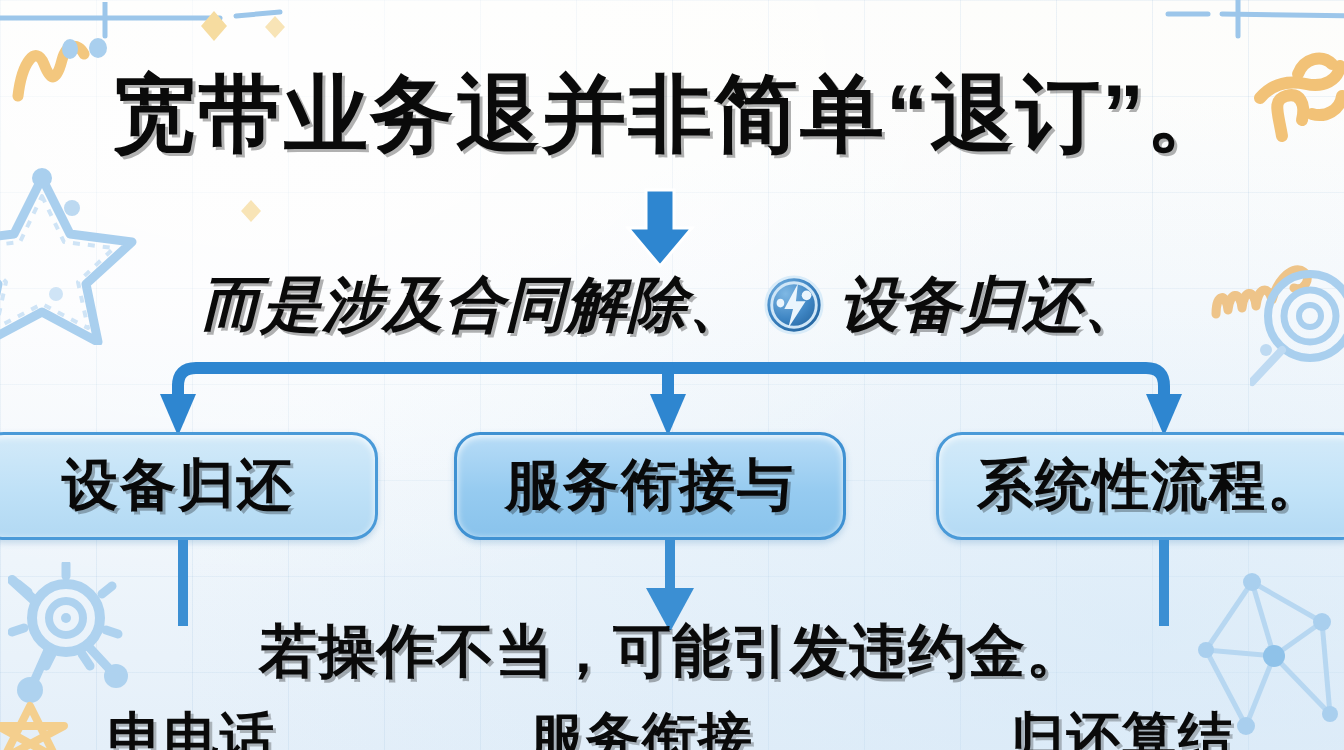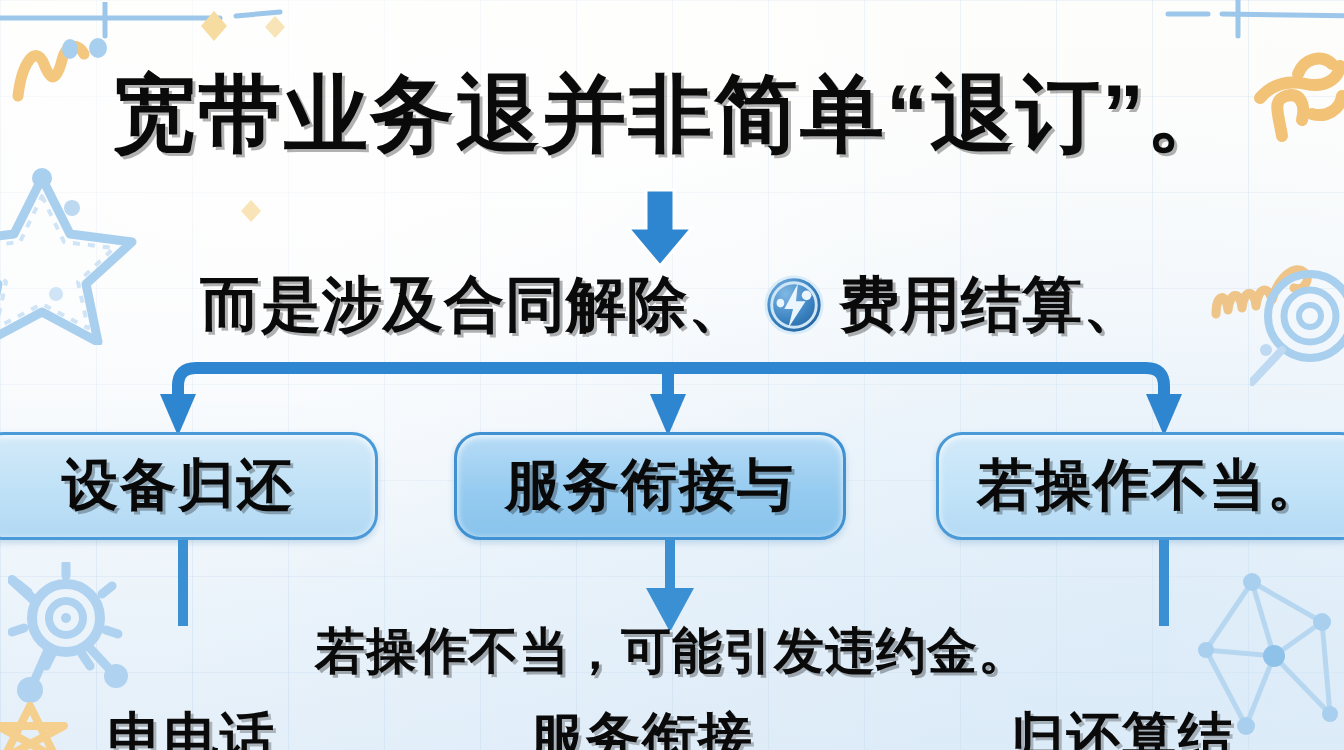--- a/index.html
+++ b/index.html
@@ -56,28 +56,29 @@
     line-height: 104px;
   }
   #line-sub {
     top: 267px;
     font-size: 60px;
     line-height: 76px;
     letter-spacing: 1px;
   }
   #line-warn {
     top: 614px;
-    font-size: 50px;
+    font-size: 58px;
     line-height: 74px;
     letter-spacing: 1px;
   }
   .sub-inner {
     display: inline-flex;
     align-items: center;
     gap: 8px;
+    font-style: italic;
   }
 
   
   .logo-badge {
     display: inline-block;
     width: 62px;
     height: 62px;
     vertical-align: middle;
     margin: 0 6px;
   }
@@ -308,21 +309,21 @@
             <stop offset="55%" stop-color="#3f86c4"></stop>
             <stop offset="100%" stop-color="#1f5f99"></stop>
           </radialGradient>
         </defs>
         <circle cx="32" cy="32" r="29" fill="url(#lgg)" stroke="#d9ecf9" stroke-width="3"></circle>
         <circle cx="32" cy="32" r="23" fill="none" stroke="#cfe6f7" stroke-width="3"></circle>
         <path d="M36 10 L22 36 L31 36 L26 56 L44 28 L34 28 Z" fill="#eaf5fd"></path>
         <path d="M14 30 C14 24, 22 24, 22 30 C22 36, 14 36, 14 30 Z" fill="#eaf5fd"></path>
         <circle cx="45" cy="22" r="5" fill="#eaf5fd"></circle>
       </svg>
-      <span>费用结算、</span>
+      <span>设备归还、</span>
     </span>
   </div>
 
   <svg id="connector-branch" class="connector-svg" viewBox="0 0 1344 92">
     <g fill="none" stroke="#2e86d0" stroke-width="12" stroke-linecap="round">
       <path d="M178 34 Q178 16 196 16 L1146 16 Q1164 16 1164 34 L1164 44"></path>
       <path d="M178 34 L178 44"></path>
       <path d="M668 16 L668 44"></path>
     </g>
     <path d="M160 42 L196 42 L178 84 Z" fill="#2e86d0"></path>
@@ -334,21 +335,21 @@
 
     <div class="flow-box" id="box-1">
       <span class="label">设备归还</span>
     </div>
 
     <div class="flow-box" id="box-2">
       <span class="label">服务衔接与</span>
     </div>
 
     <div class="flow-box" id="box-3">
-      <span class="label">若操作不当。</span>
+      <span class="label">系统性流程。</span>
     </div>
   </div>
 
   <svg id="connector-down" class="connector-svg" viewBox="0 0 1344 90">
     <g stroke="#3b8fd3" stroke-width="10" stroke-linecap="butt">
       <line x1="183" y1="0" x2="183" y2="86"></line>
       <line x1="1164" y1="0" x2="1164" y2="86"></line>
       <line x1="670" y1="0" x2="670" y2="52"></line>
     </g>
     <path d="M646 48 L694 48 L670 92 Z" fill="#3b8fd3"></path>

